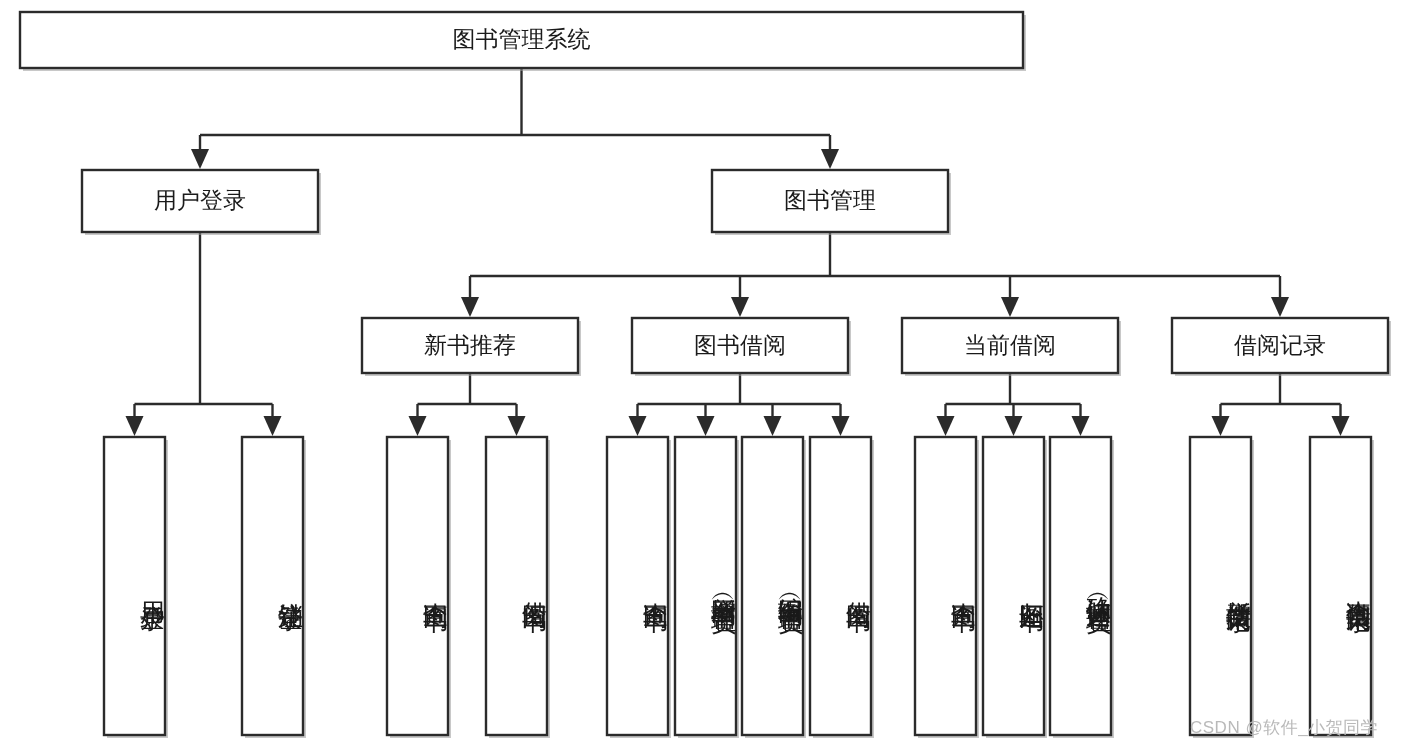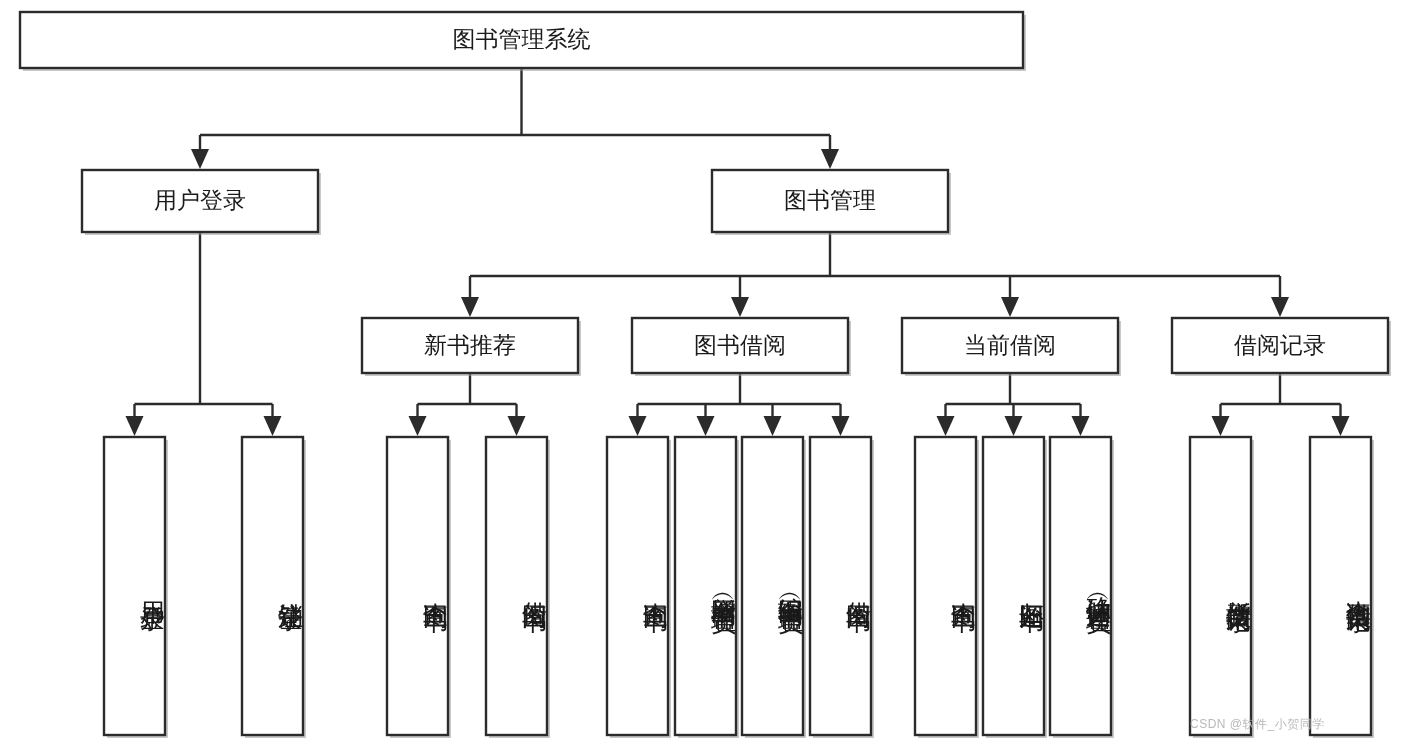--- a/index.html
+++ b/index.html
@@ -76,21 +76,21 @@
     justify-content: center;
     width: 100%;
     height: 100%;
   }
   .leaf-label-wrap.centered {
     align-items: center;
   }
   .watermark {
     position: absolute;
     font-family: "Liberation Sans", "DejaVu Sans", sans-serif;
-    font-size: 12px;
+    font-size: 17px;
     color: #b9b9b9;
     white-space: nowrap;
     user-select: none;
     letter-spacing: 0.5px;
   }
 </style>
 </head>
 <body>
 
 <div id="diagram-root">

